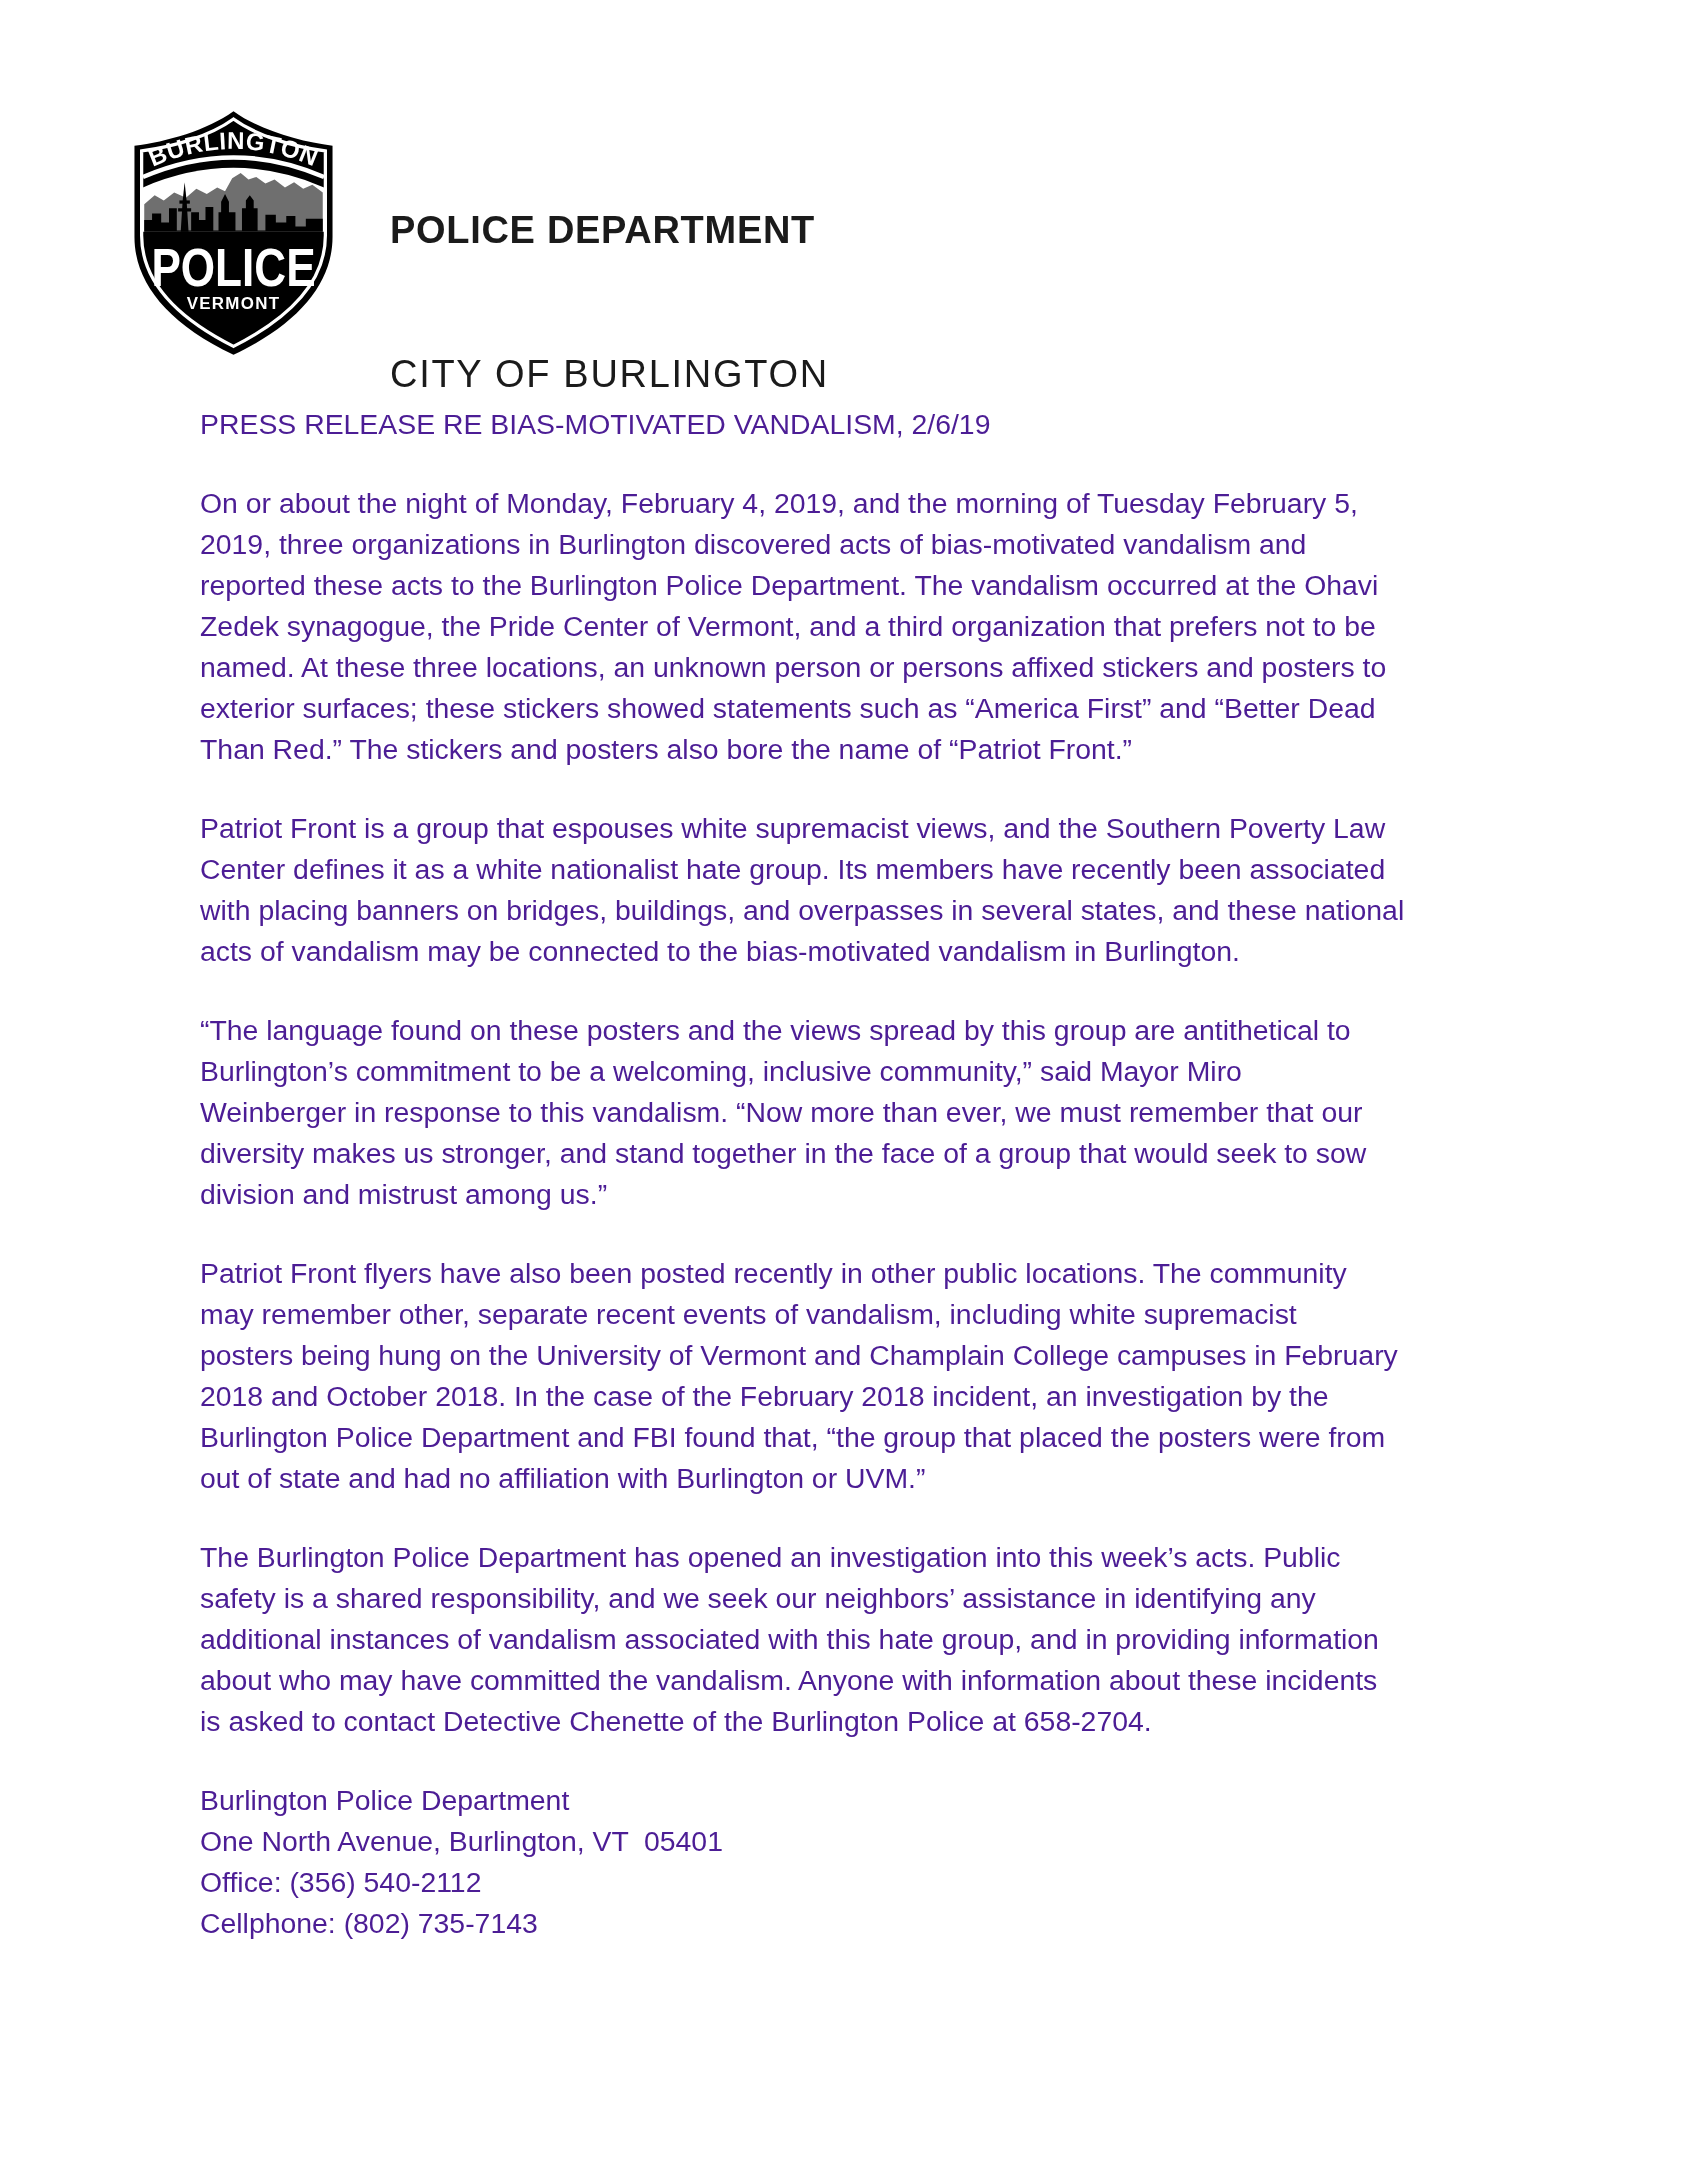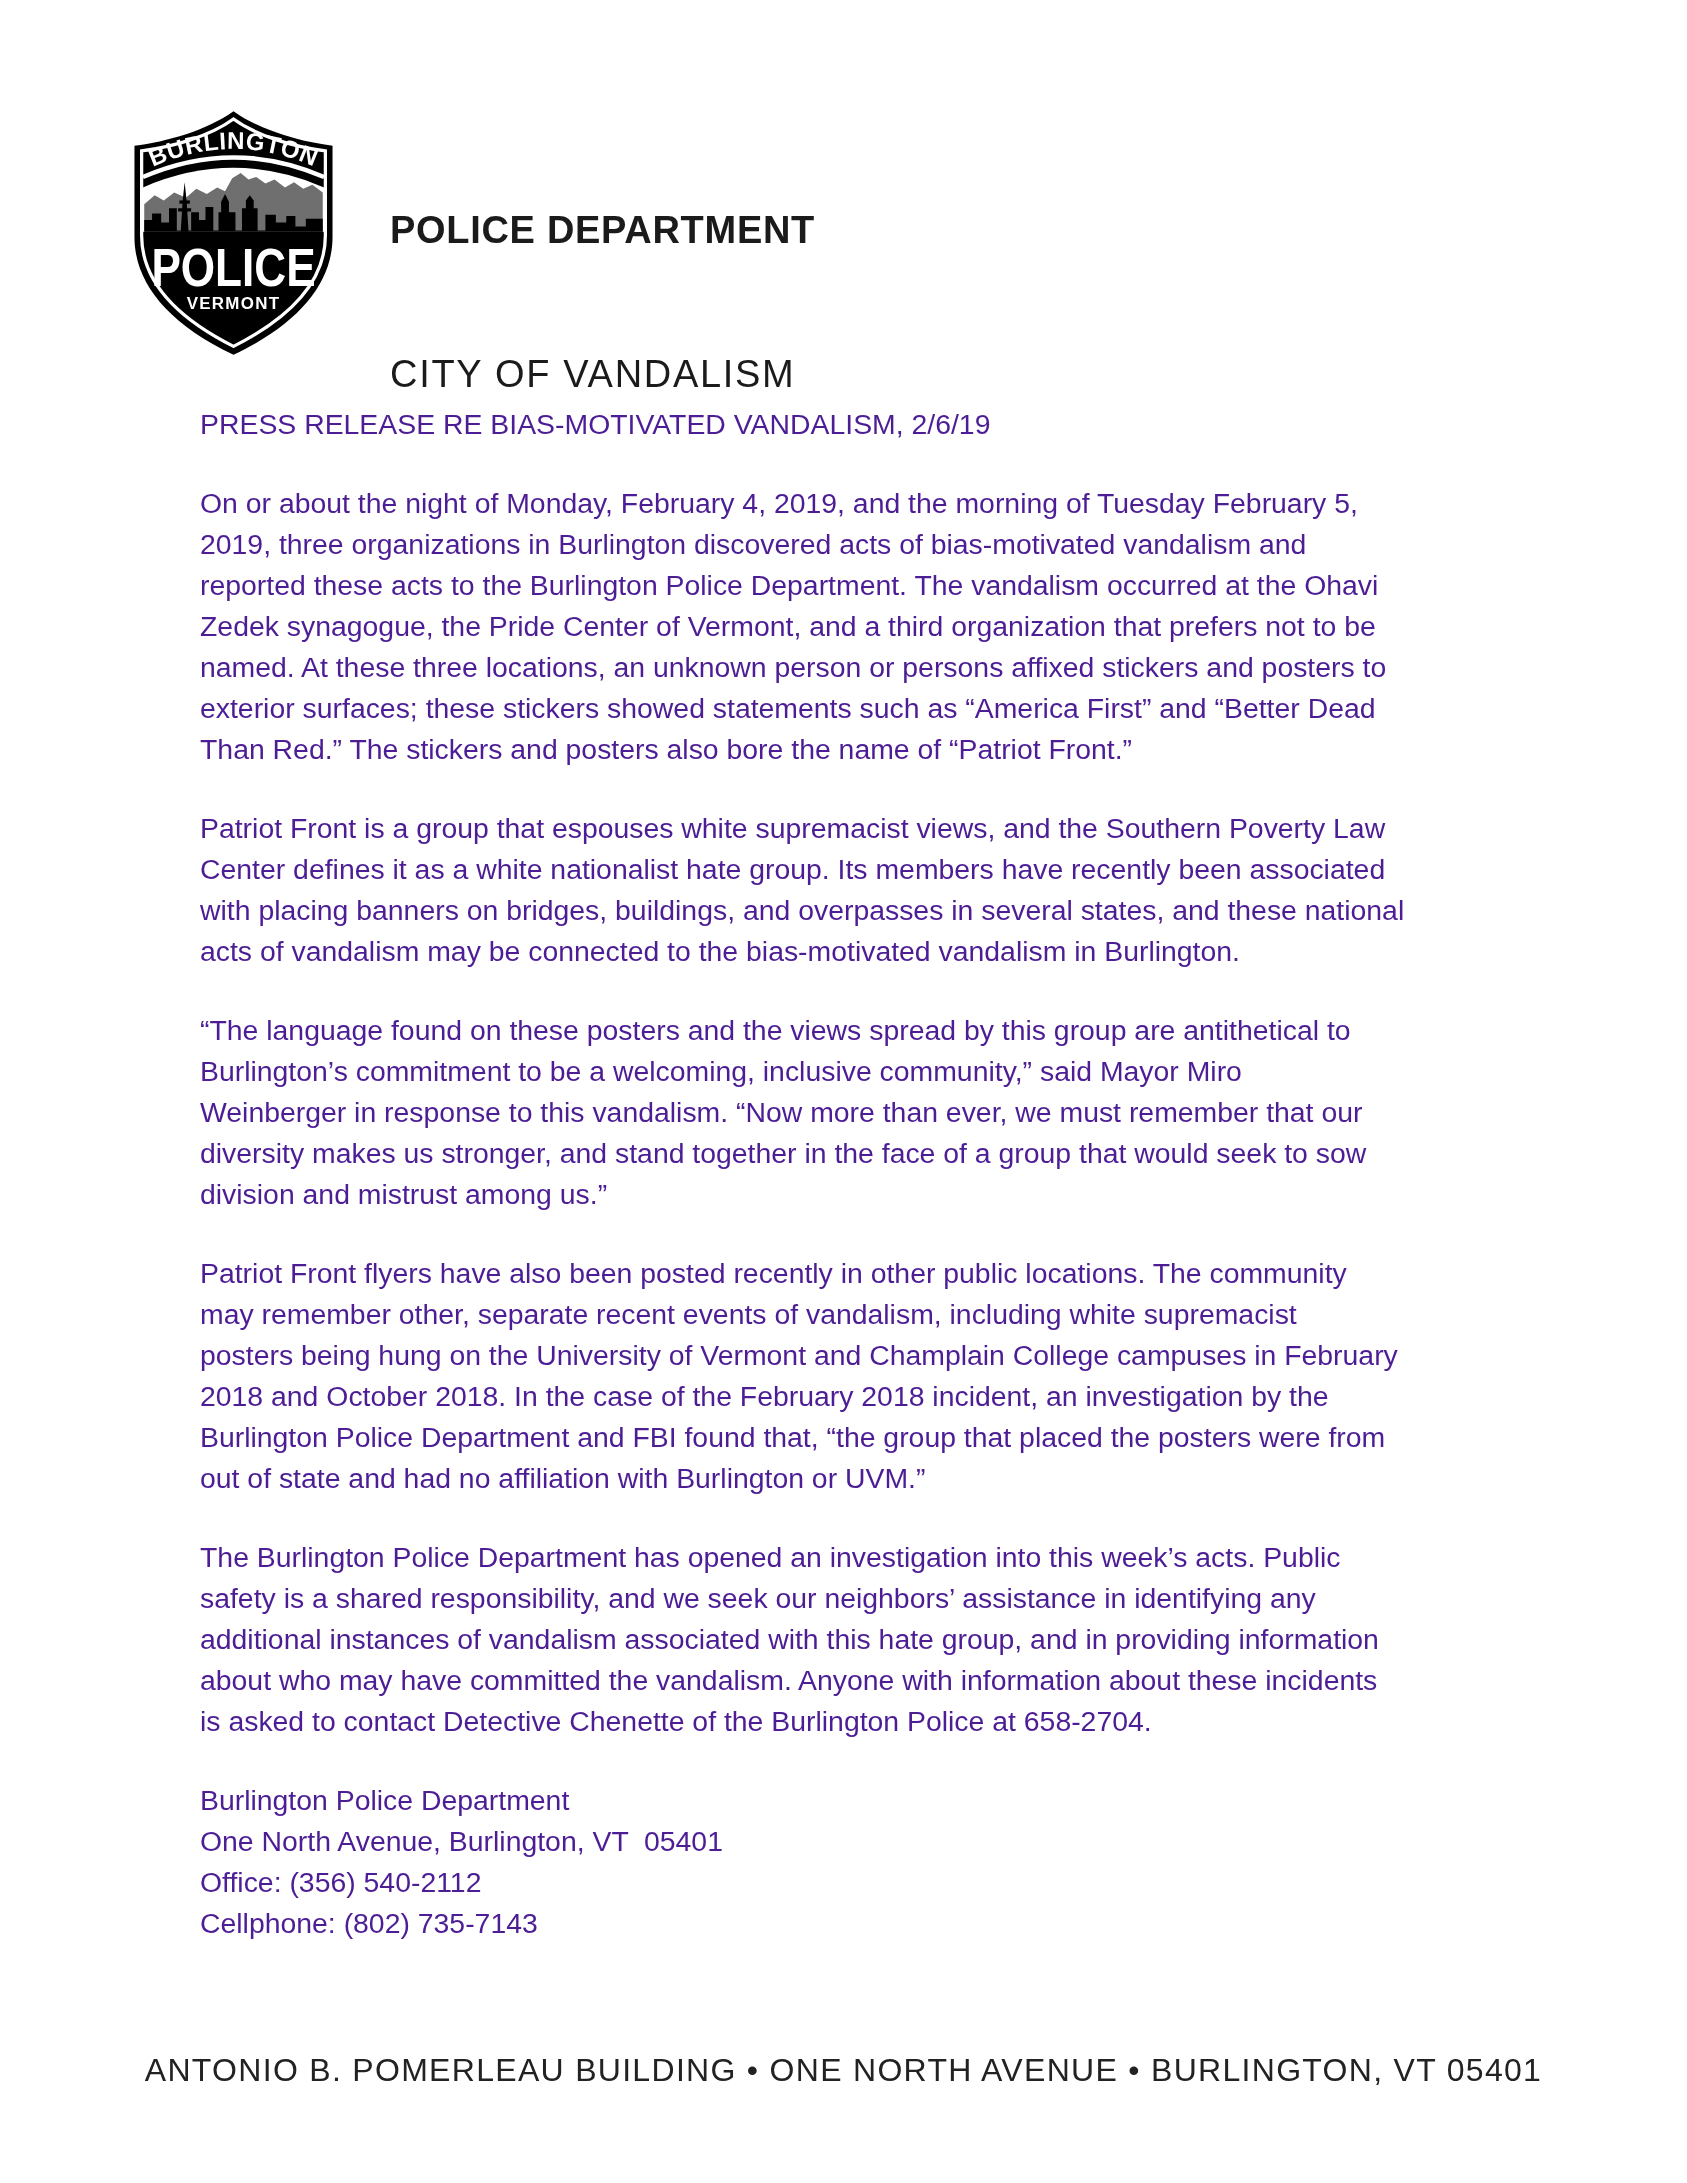--- a/index.html
+++ b/index.html
@@ -106,21 +106,21 @@
     <rect x="82" y="140" width="16" height="5" fill="#000000"></rect>
     <rect x="80" y="152" width="20" height="5" fill="#000000"></rect>
 
     <text x="165" y="272" text-anchor="middle" font-size="82" font-weight="bold" textLength="252" lengthAdjust="spacingAndGlyphs">POLICE</text>
 
     <text x="165" y="306" text-anchor="middle" font-size="26" font-weight="bold" letter-spacing="2">VERMONT</text>
   </svg>
 
   <div class="org">
     <div class="org-line1">POLICE DEPARTMENT</div>
-    <div class="org-line2">CITY OF VANDALISM</div>
+    <div class="org-line2">CITY OF BURLINGTON</div>
   </div>
 
   <main class="content">
     <p class="doc-title">PRESS RELEASE RE BIAS-MOTIVATED VANDALISM, 2/6/19</p>
 
     <p class="body-para">On or about the night of Monday, February 4, 2019, and the morning of Tuesday February 5,
 2019, three organizations in Burlington discovered acts of bias-motivated vandalism and
 reported these acts to the Burlington Police Department. The vandalism occurred at the Ohavi
 Zedek synagogue, the Pride Center of Vermont, and a third organization that prefers not to be
 named. At these three locations, an unknown person or persons affixed stickers and posters to
@@ -148,16 +148,15 @@
 is asked to contact Detective Chenette of the Burlington Police at 658-2704.</p>
 
     <div class="signature">
       <p class="sig-line">Burlington Police Department</p>
       <p class="sig-line">One North Avenue, Burlington, VT  05401</p>
       <p class="sig-line">Office: (356) 540-2112</p>
       <p class="sig-line">Cellphone: (802) 735-7143</p>
     </div>
   </main>
 
-  <footer class="page-footer">ANTONIO B. POMERLEAU BUILDING • ONE NORTH AVENUE • BURLINGTON, VT 05401</footer>
 
 </div>
 
 
 </body></html>

